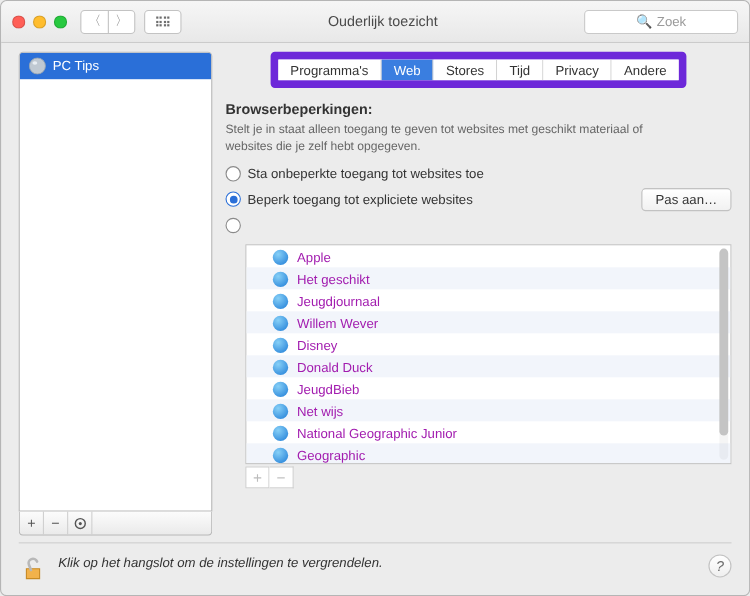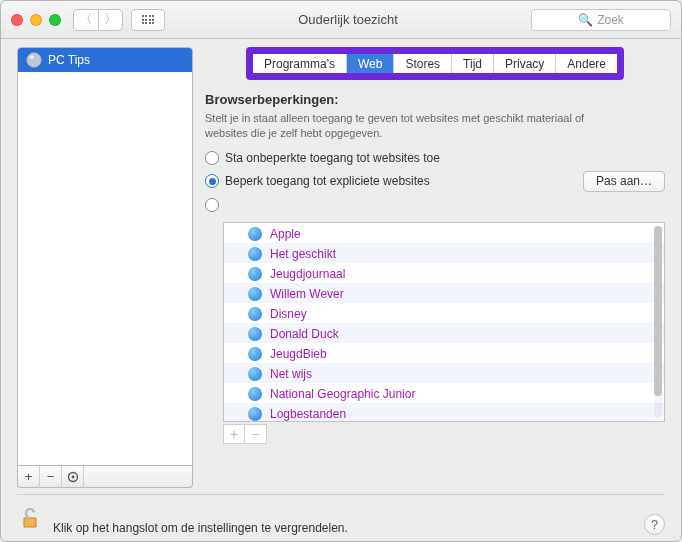--- a/index.html
+++ b/index.html
@@ -47,21 +47,21 @@
   .sitelist { border:1px solid #c4c4c4; background:#fff; height: 200px; overflow:hidden; position:relative; }
   .slinner { display:flex; flex-direction:column; }
   .site { display:flex; align-items:flex-end; gap:8px; padding:2px 8px 2px 24px; font-size:12px; color:#a21caf; height:20px; }
   .site:nth-child(even){ background:#f2f5fb; }
   .globe { width:14px; height:14px; border-radius:50%; background: radial-gradient(circle at 35% 30%, #87d0f7, #1d7bd6); display:inline-block; flex-shrink:0; }
   .scrollbar { position:absolute; right:2px; top:3px; bottom:3px; width:8px; background:rgba(0,0,0,0.04); border-radius:4px; }
   .scrollthumb { position:absolute; right:2px; top:3px; width:8px; height:170px; background:#c4c4c4; border-radius:4px; }
   .listbtns { display:flex; margin-top:2px; }
   .listbtns span { width:22px; height:20px; display:flex; align-items:center; justify-content:center; border:1px solid #cfcfcf; color:#bcbcbc; font-size:14px; background:#fff;}
   .listbtns span + span { border-left:none; }
-  .footer { border-top:1px solid #cfcfcf; padding-top:10px; margin-top:6px; display:flex; align-items:flex-end; gap:10px; }
+  .footer { border-top:1px solid #cfcfcf; padding-top:10px; margin-top:6px; display:flex; align-items:flex-start; gap:10px;font-style:italic; }
   .lock svg { width:26px; height:26px; }
   .foottext { font-size:12px; color:#333; }
   .footer .spacer { flex:1; }
   .helpbtn { width:21px; height:21px; border:1px solid #c2c2c2; border-radius:50%; display:flex; align-items:center; justify-content:center; color:#6a6a6a; font-size:13px; background:linear-gradient(#fff,#efefef); }
 </style>
 </head>
 <body>
 
 <div class="window">
   <div class="titlebar">
@@ -185,21 +185,21 @@
               <div class="site">
                   <span class="globe"></span>
                   <span>Net wijs</span>
                 </div>
               <div class="site">
                   <span class="globe"></span>
                   <span>National Geographic Junior</span>
                 </div>
               <div class="site">
                   <span class="globe"></span>
-                  <span>Logbestanden</span>
+                  <span>Geographic</span>
                 </div>
 
             </div>
             <div class="scrollbar"></div>
             <div class="scrollthumb"></div>
           </div>
           <div class="listbtns">
             <span>+</span>
             <span>−</span>
           </div>

